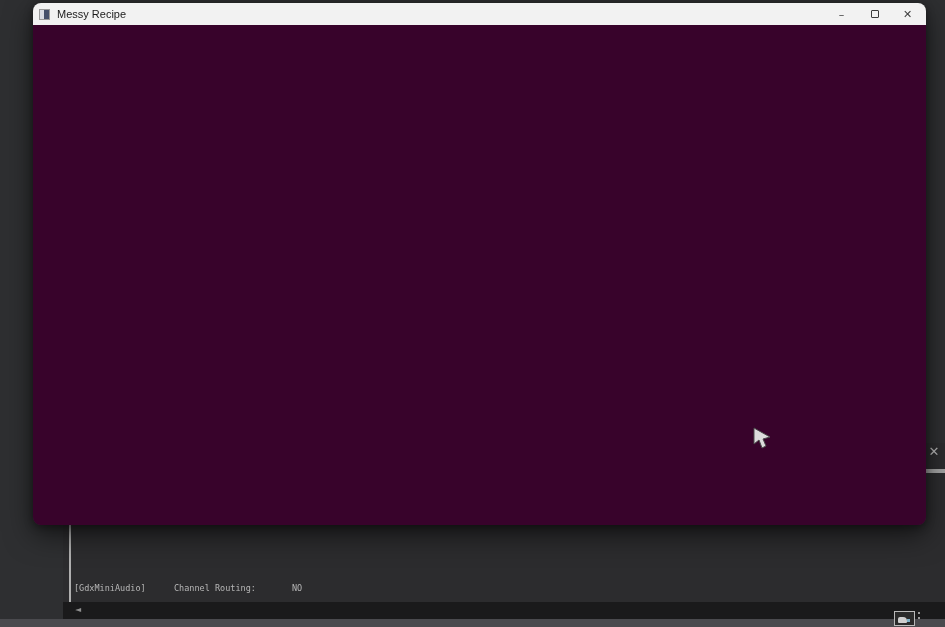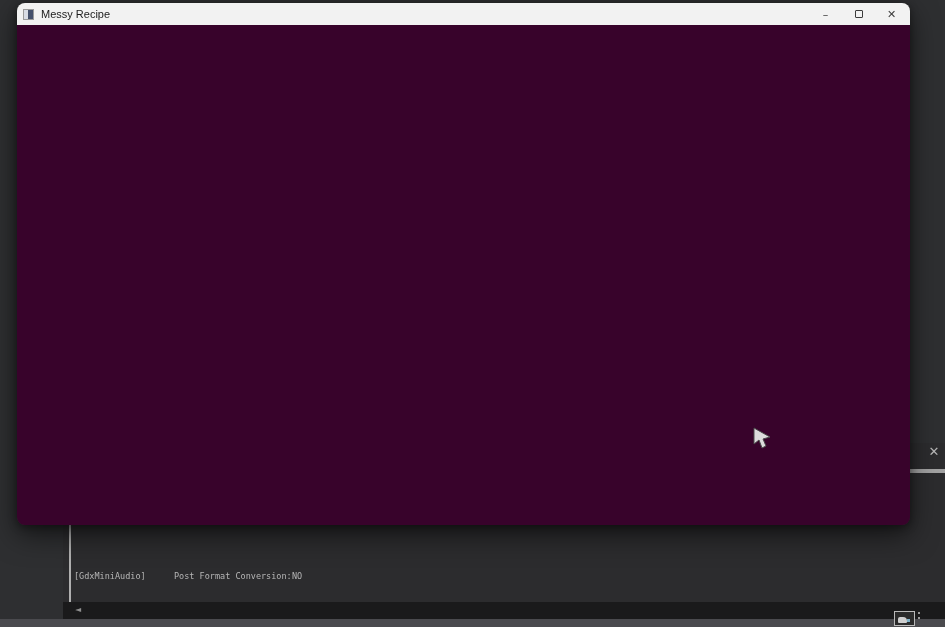--- a/index.html
+++ b/index.html
@@ -38,21 +38,21 @@
   .log-label{display:inline-block;width:118px;}
   .console-hscroll{
     position:absolute;left:0;top:159px;width:100%;height:17px;background:#1a1a1b;
   }
   .hscroll-arrow{
     position:absolute;left:12px;top:3px;color:#8f8f8f;font-size:8px;line-height:10px;
     font-family:"DejaVu Sans", sans-serif;
   }
   
   .app-window{
-    position:absolute;left:17px;top:3px;width:893px;height:522px;
+    position:absolute;left:33px;top:3px;width:893px;height:522px;
     border-radius:8px;z-index:2;
     box-shadow:0 10px 28px rgba(0,0,0,.55), 0 2px 8px rgba(0,0,0,.4);
   }
   .titlebar{
     height:22px;background:#f2f2f2;border-radius:8px 8px 0 0;
     display:flex;align-items:center;position:relative;
   }
   .window-icon{
     width:11px;height:11px;margin-left:6px;
     background:#44506b;border:1px solid #9a9a9a;box-sizing:border-box;position:relative;
@@ -104,21 +104,20 @@
 <body>
 
 <div class="console-panel">
   <div class="console-close">✕</div>
   <div class="console-more">⋮</div>
   <div class="console-divider"></div>
   <div class="console-left-line"></div>
   <div class="console-log">
     
   
-      <span class="log-line"><span class="log-tag">[GdxMiniAudio]</span><span class="log-label">Post Format Conversion:</span><span class="log-value">NO</span></span>
     
       <span class="log-line"><span class="log-tag">[GdxMiniAudio]</span><span class="log-label">Channel Routing:</span><span class="log-value">NO</span></span>
     
       
     
       
     
       
     
       

